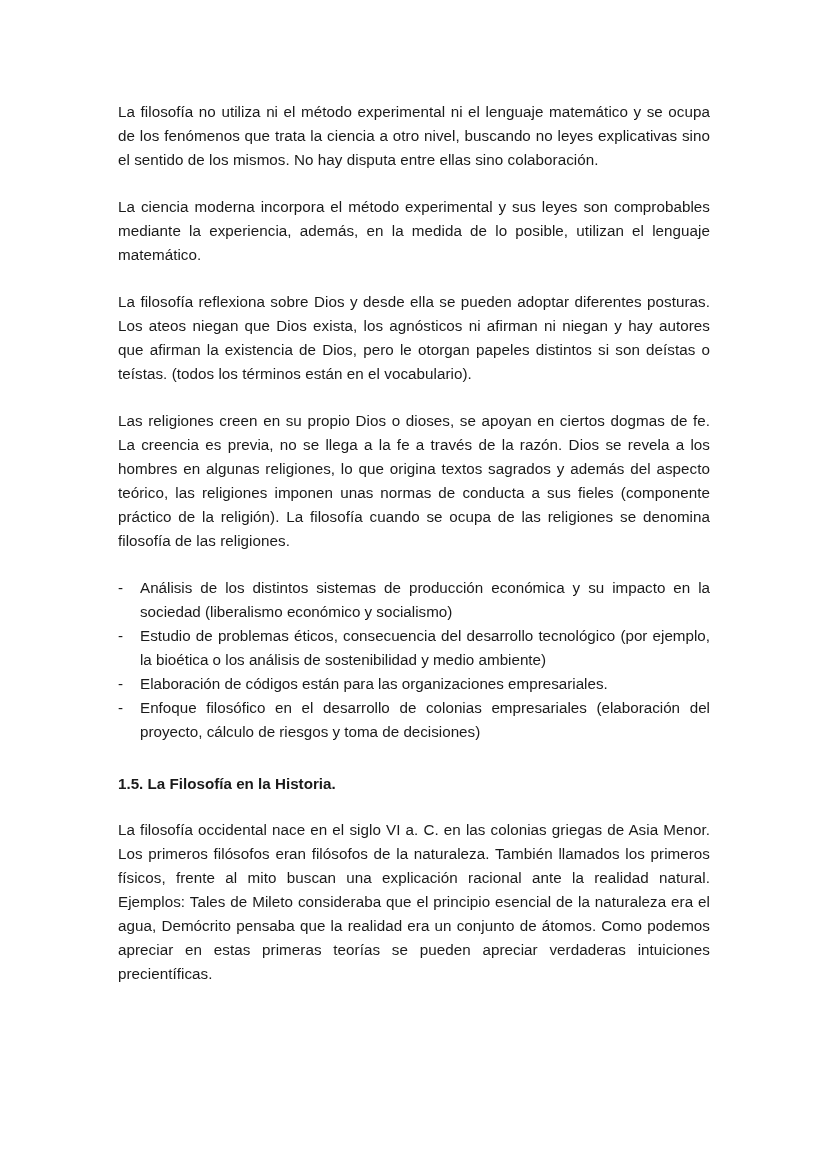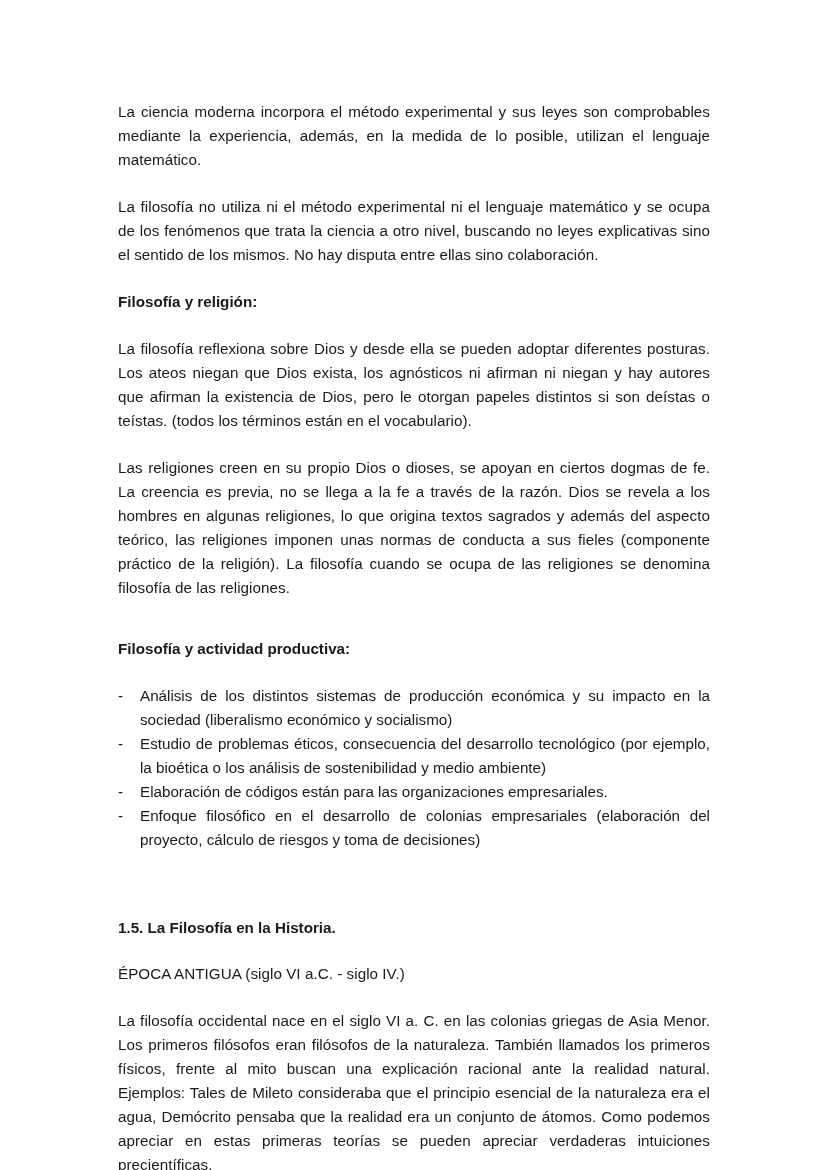--- a/index.html
+++ b/index.html
@@ -38,21 +38,21 @@
     margin: 0 0 23px 0;
     font-size: 15.2px;
     line-height: 24px;
     font-weight: bold;
     text-align: left;
   }
   h3.heading.big-gap-before {
     margin-top: 37px;
   }
   h3.heading.section-num {
-    margin-top: 64px;
+    margin-top: 28px;
     margin-bottom: 22px;
   }
   p.para.epoca {
     margin-bottom: 23px;
   }
   strong {
     font-weight: normal;
   }
   ul.bullets {
     margin: 0 0 23px 0;
@@ -80,31 +80,29 @@
   }
   
   .para, .bullets li .item-text { text-align-last: left; }
 </style>
 </head>
 <body>
 
 <div class="page">
   <div class="doc-body">
 
+    <p class="para">La filosofía no utiliza ni el método experimental ni el lenguaje matemático y se ocupa de los fenómenos que trata la ciencia a otro nivel, buscando no leyes explicativas sino el sentido de los mismos. No hay disputa entre ellas sino colaboración.</p>
+
     <p class="para">La ciencia moderna incorpora el método experimental y sus leyes son comprobables mediante la experiencia, además, en la medida de lo posible, utilizan el lenguaje matemático.</p>
 
-    <p class="para">La filosofía no utiliza ni el método experimental ni el lenguaje matemático y se ocupa de los fenómenos que trata la ciencia a otro nivel, buscando no leyes explicativas sino el sentido de los mismos. No hay disputa entre ellas sino colaboración.</p>
-
-    <h3 class="heading">Filosofía y religión:</h3>
 
     <p class="para"><span>La filosofía </span><strong>reflexiona</strong><span> sobre Dios y desde ella se pueden adoptar diferentes posturas. Los ateos niegan que Dios exista, los agnósticos ni afirman ni niegan y hay autores que afirman la existencia de Dios, pero le otorgan papeles distintos si son deístas o teístas. (todos los términos están en el vocabulario).</span></p>
 
     <p class="para"><span>Las religiones </span><strong>creen</strong><span> en su propio Dios o dioses, se apoyan en ciertos dogmas de fe. La creencia es previa, no se llega a la fe a través de la razón. Dios se revela a los hombres en algunas religiones, lo que origina textos sagrados y además del aspecto teórico, las religiones imponen unas normas de conducta a sus fieles (componente práctico de la religión). La filosofía cuando se ocupa de las religiones se denomina filosofía de las religiones.</span></p>
 
-    <h3 class="heading big-gap-before">Filosofía y actividad productiva:</h3>
 
     <ul class="bullets">
       <li>
           <span class="dash">-</span>
           <span class="item-text">Análisis de los distintos sistemas de producción económica y su impacto en la sociedad (liberalismo económico y socialismo)</span>
         </li>
       <li>
           <span class="dash">-</span>
           <span class="item-text">Estudio de problemas éticos, consecuencia del desarrollo tecnológico (por ejemplo, la bioética o los análisis de sostenibilidad y medio ambiente)</span>
         </li>
@@ -113,18 +111,17 @@
           <span class="item-text">Elaboración de códigos están para las organizaciones empresariales.</span>
         </li>
       <li>
           <span class="dash">-</span>
           <span class="item-text">Enfoque filosófico en el desarrollo de colonias empresariales (elaboración del proyecto, cálculo de riesgos y toma de decisiones)</span>
         </li>
     </ul>
 
     <h3 class="heading section-num">1.5. La Filosofía en la Historia.</h3>
 
-    <p class="para epoca"><strong>ÉPOCA ANTIGUA</strong><span> (siglo VI a.C. - siglo IV.)</span></p>
 
     <p class="para"><span>La filosofía occidental nace en el siglo VI a. C. en las colonias griegas de Asia Menor. Los </span><strong>primeros filósofos</strong><span> eran </span><strong>filósofos de la naturaleza</strong><span>. También llamados los primeros físicos, frente al mito buscan una explicación racional ante la realidad natural. Ejemplos: Tales de Mileto consideraba que el principio esencial de la naturaleza era el agua, Demócrito pensaba que la realidad era un conjunto de átomos. Como podemos apreciar en estas primeras teorías se pueden apreciar verdaderas intuiciones precientíficas.</span></p>
 
   </div>
 </div>
 
 </body></html>

